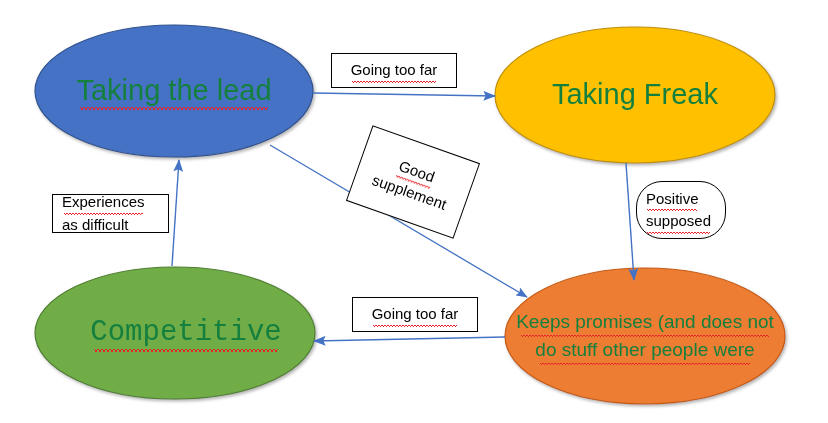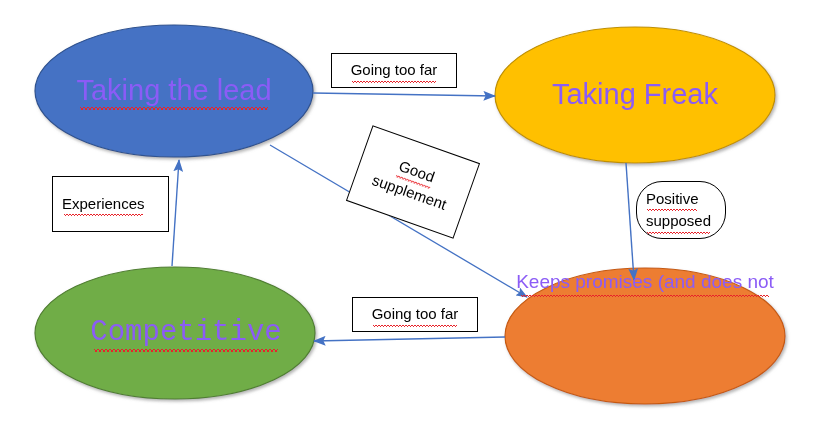--- a/index.html
+++ b/index.html
@@ -23,31 +23,30 @@
     width: 828px;
     height: 423px;
   }
   .node-text {
     position: absolute;
     display: flex;
     flex-direction: column;
     align-items: center;
     justify-content: center;
     text-align: center;
-    color: #8b5cf6;
+    color: #15803d;
     pointer-events: none;
   }
   .node-text.big {
     font-size: 29px;
     line-height: 1.15;
   }
   .node-text.small {
     font-size: 19px;
     line-height: 1.45;
-    justify-content: space-between;
   }
   .sq {
     
     display: inline-block;
     position: relative;
     white-space: nowrap;
   }
   .sq::after {
     content: "";
     position: absolute;
@@ -126,37 +125,39 @@
   <div class="node-text big" style="left:495px; top:27px; width:280px; height:136px;">
     <span>Taking Freak</span>
   </div>
 
   <div class="node-text big" style="left:46px; top:267px; width:280px; height:132px;font-family:Liberation Mono, monospace;">
     <span class="sq">Competitive</span>
   </div>
 
   <div class="node-text small" style="left:505px; top:268px; width:280px; height:136px;">
     <span class="sq thin">Keeps promises (and does not</span>
+    <span class="sq thin">do stuff other people were</span>
   </div>
 
   <div class="label-box center" style="left:331px; top:53px; width:126px; height:35px;">
     <span class="sq thin">Going too far</span>
   </div>
 
   <div class="label-box center rotated" style="left:356px; top:142px; width:114px; height:80px;">
     <span class="sq thin">Good</span>
     <span>supplement</span>
   </div>
 
   <div class="label-box left" style="left:636px; top:181px; width:90px; height:58px;border-radius:26px;">
     <span class="sq thin">Positive</span>
     <span class="sq thin">supposed</span>
   </div>
 
-  <div class="label-box left" style="left:52px; top:176px; width:117px; height:56px;">
+  <div class="label-box left" style="left:52px; top:194px; width:117px; height:39px;">
     <span class="sq thin">Experiences</span>
+    <span>as difficult</span>
   </div>
 
   <div class="label-box center" style="left:352px; top:297px; width:126px; height:35px;">
     <span class="sq thin">Going too far</span>
   </div>
 
 </div>
 
 </body></html>

